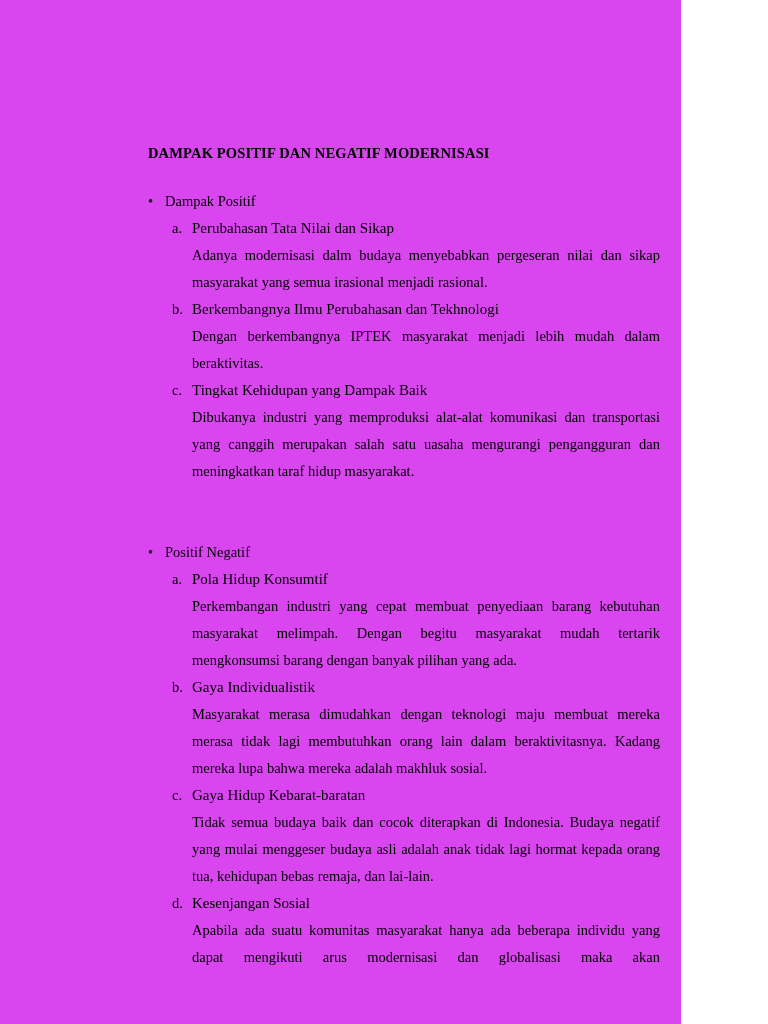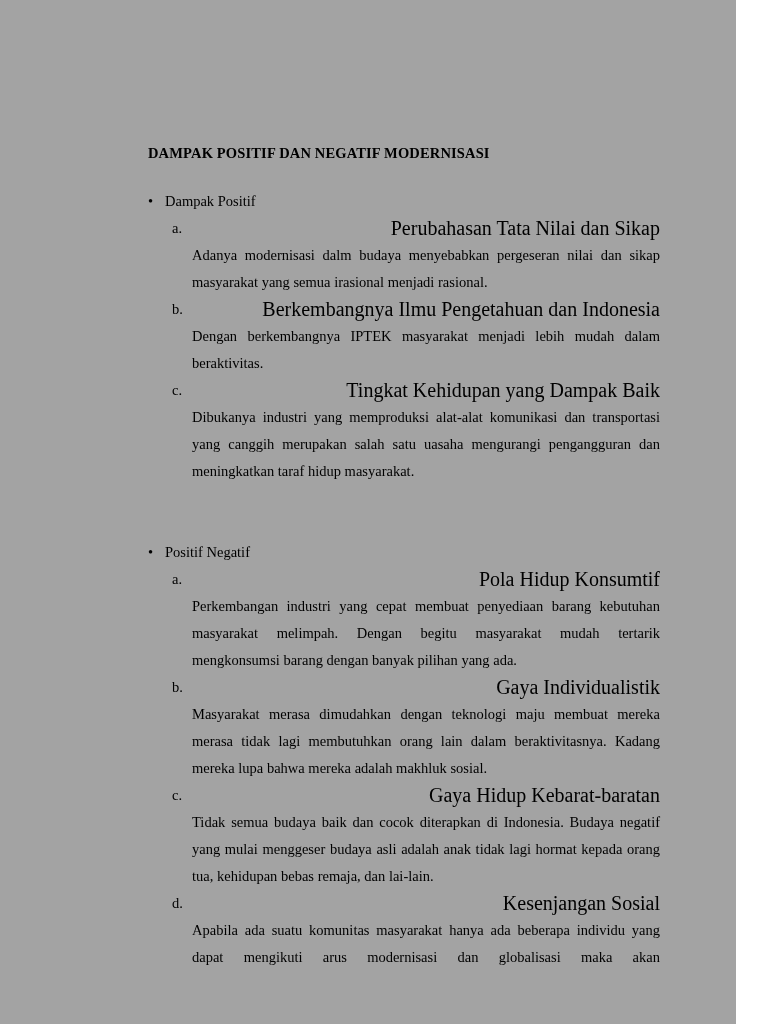--- a/index.html
+++ b/index.html
@@ -3,23 +3,23 @@
 <meta charset="utf-8">
 <title>Dampak Positif dan Negatif Modernisasi</title>
 <style>
   html, body {
     margin: 0;
     padding: 0;
     background: #ffffff;
   }
   .page {
     position: relative;
-    width: 736px;
+    width: 681px;
     height: 1024px;
-    background: #a3a3a3;
+    background: #d946ef;
     overflow: hidden;
     font-family: "Liberation Serif", "DejaVu Serif", serif;
     color: #000000;
     box-sizing: border-box;
   }
   .content {
     position: absolute;
     left: 148px;
     top: 145px;
     width: 512px;
@@ -67,24 +67,24 @@
   .letter-marker {
     position: absolute;
     left: 24px;
     top: 0;
     width: 20px;
     font-size: 14.5px;
     line-height: 27px;
     text-align: left;
   }
   .item-heading {
-    font-size: 20px;
+    font-size: 15px;
     line-height: 27px;
     margin: 0;
-    text-align: right;
+    text-align: left;
   }
   .item-body {
     font-size: 14.5px;
     line-height: 27px;
     margin: 0;
     text-align: justify;
     text-justify: inter-word;
   }
   .item-body.last-full {
     text-align-last: left;
@@ -113,21 +113,21 @@
     </div>
 
     <ul class="letter-list">
       <li class="letter-item">
         <span class="letter-marker">a.</span>
         <p class="item-heading">Perubahasan Tata Nilai dan Sikap</p>
         <p class="item-body last-full">Adanya modernisasi dalm budaya menyebabkan pergeseran nilai dan sikap masyarakat yang semua irasional menjadi rasional.</p>
       </li>
       <li class="letter-item">
         <span class="letter-marker">b.</span>
-        <p class="item-heading">Berkembangnya Ilmu Pengetahuan dan Indonesia</p>
+        <p class="item-heading">Berkembangnya Ilmu Perubahasan dan Tekhnologi</p>
         <p class="item-body last-full">Dengan berkembangnya IPTEK masyarakat menjadi lebih mudah dalam beraktivitas.</p>
       </li>
       <li class="letter-item">
         <span class="letter-marker">c.</span>
         <p class="item-heading">Tingkat Kehidupan yang Dampak Baik</p>
         <p class="item-body last-full">Dibukanya industri yang memproduksi alat-alat komunikasi dan transportasi yang canggih merupakan salah satu uasaha mengurangi pengangguran dan meningkatkan taraf hidup masyarakat.</p>
       </li>
     </ul>
 
     <div class="section-gap"></div>

